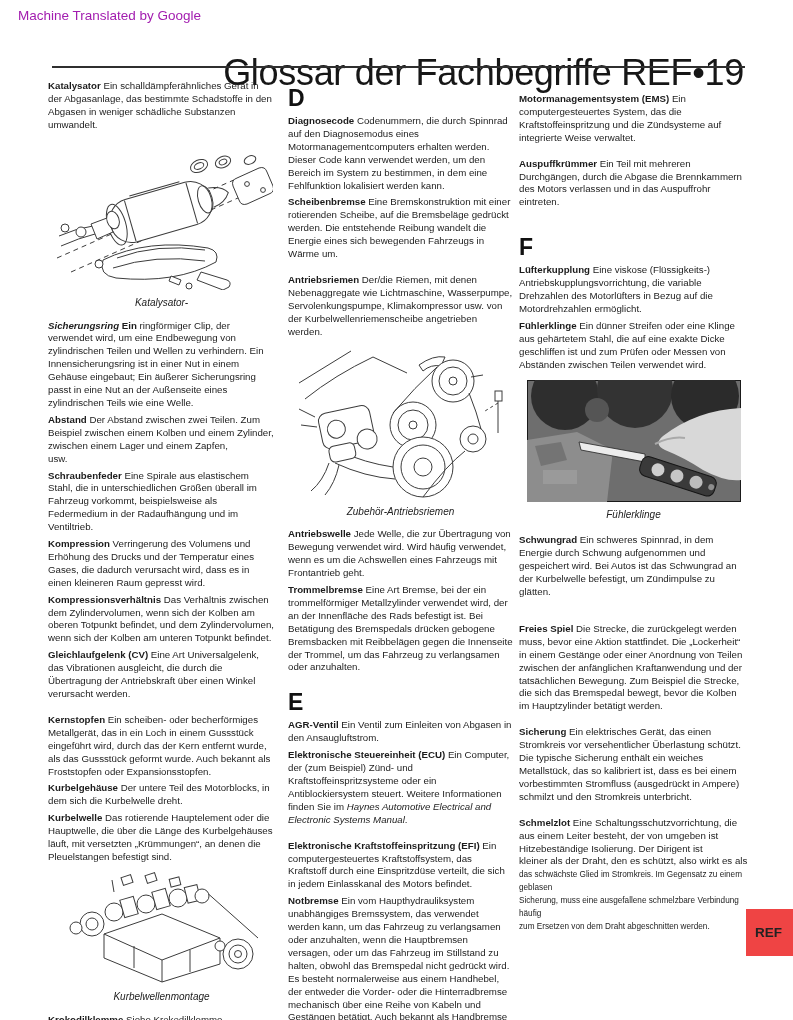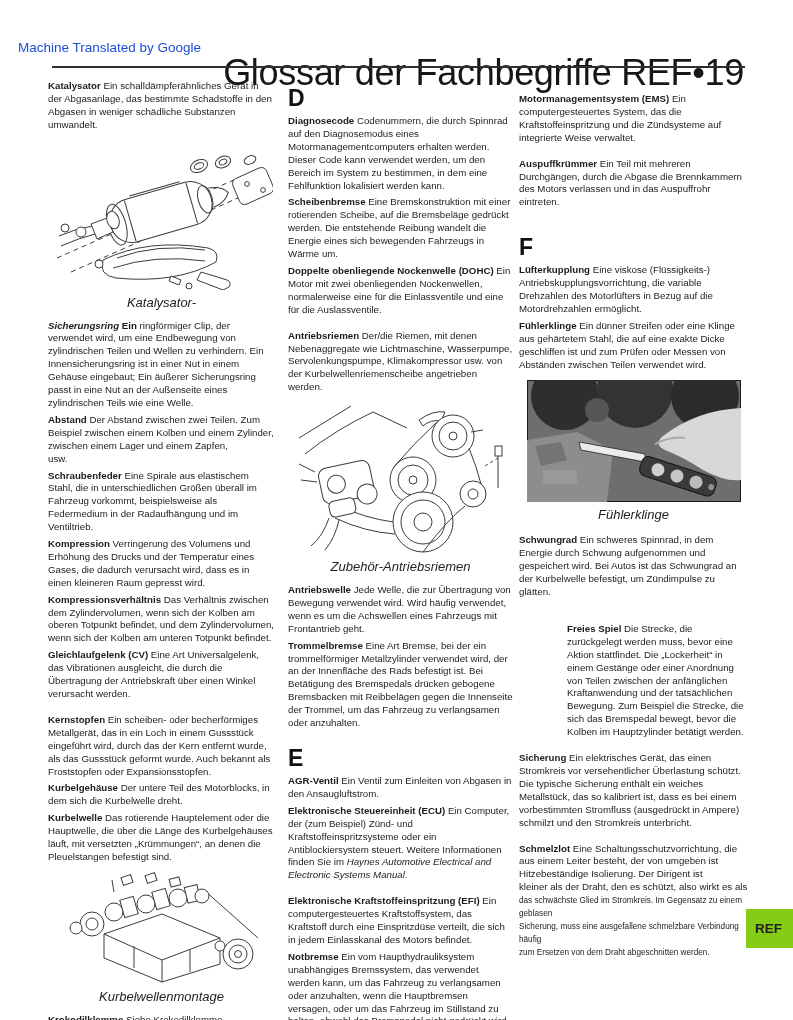--- a/index.html
+++ b/index.html
@@ -1,42 +1,42 @@
 <!DOCTYPE html>
 <html><head>
 <meta charset="utf-8">
 <style>
   html,body{margin:0;padding:0;}
   body{
     width:793px;height:1020px;position:relative;background:#ffffff;
     font-family:"Liberation Sans",sans-serif;color:#1c1c1c;overflow:hidden;
   }
-  .watermark{position:absolute;left:18px;top:8px;font-size:13.5px;color:#1d4ed8;margin-top:32px;}
+  .watermark{position:absolute;left:18px;top:8px;font-size:13.5px;color:#a21caf;}
   .page-title{position:absolute;right:49px;top:28px;font-size:36px;font-weight:400;color:#161616;letter-spacing:-0.3px;}
   .head-rule{position:absolute;left:52px;right:48px;top:66px;border-top:2.5px solid #2f2f2f;height:0;}
   .col{position:absolute;top:80px;font-size:9.7px;line-height:12.9px;}
   #col-0{left:48px;width:227px;}
   #col-1{left:288px;width:225px;}
   #col-2{left:519px;width:229px;}
   .entry{margin:0 0 4px 0;white-space:pre-wrap;}
   .term{font-weight:700;}
   .term.italic{font-weight:700;font-style:italic;}
   .run-b{font-weight:700;}
   .run-i{font-style:italic;}
   .run-sm{font-size:8.2px;line-height:10.8px;}
   .gap-md{margin-top:13px;}
-  .gap-lg{margin-top:24px;margin-left:48px;}
+  .gap-lg{margin-top:24px;}
   .section-heading{font-size:23px;font-weight:700;line-height:24px;margin:6px 0 5px 0;color:#111;}
   .section-heading.gap-md{margin-top:16px;}
   .section-heading.gap-lg{margin-top:26px;}
   figure.fig{margin:8px 0 10px 0;text-align:center;}
   figure.fig svg{display:block;margin:0 auto;}
-  figure.fig figcaption{font-style:italic;font-size:13px;margin-top:7px;color:#222;text-align:center;}
+  figure.fig figcaption{font-style:italic;font-size:10px;margin-top:7px;color:#222;text-align:center;}
   .ref-badge{
-    position:absolute;right:0;top:909px;width:47px;height:39px;background:#84cc16;
+    position:absolute;right:0;top:909px;width:47px;height:47px;background:#ef4444;
     font-weight:700;font-size:13.5px;color:#222;display:flex;align-items:center;
     padding-left:9px;box-sizing:border-box;
   }
   .lineart{stroke:#3c3c3c;fill:none;stroke-width:1;}
   .lineart-f{stroke:#3c3c3c;fill:#ffffff;stroke-width:1;}
 </style>
 </head>
 <body>
 
 <div class="watermark">Machine Translated by Google</div>
@@ -133,21 +133,20 @@
     <circle class="lineart-f" cx="158" cy="74" r="5"></circle>
   </svg>
 <figcaption>Kurbelwellenmontage</figcaption>
     </figure>
     <p class="entry"><span class="term">Krokodilklemme </span><span class="run-n">Siehe Krokodilklemme</span></p>
   </div>
 <div class="col" id="col-1">
     <div class="section-heading">D</div>
     <p class="entry"><span class="term">Diagnosecode </span><span class="run-n">Codenummern, die durch Spinnrad auf den Diagnosemodus eines Motormanagementcomputers erhalten werden. Dieser Code kann verwendet werden, um den Bereich im System zu bestimmen, in dem eine Fehlfunktion lokalisiert werden kann.</span></p>
     <p class="entry"><span class="term">Scheibenbremse </span><span class="run-n">Eine Bremskonstruktion mit einer rotierenden Scheibe, auf die Bremsbeläge gedrückt werden. Die entstehende Reibung wandelt die Energie eines sich bewegenden Fahrzeugs in Wärme um.</span></p>
-    <p class="entry"><span class="term">Doppelte obenliegende Nockenwelle (DOHC) </span><span class="run-n">Ein Motor mit zwei obenliegenden Nockenwellen, normalerweise eine für die Einlassventile und eine für die Auslassventile.</span></p>
     <p class="entry gap-md"><span class="term">Antriebsriemen </span><span class="run-n">Der/die Riemen, mit denen Nebenaggregate wie Lichtmaschine, Wasserpumpe, Servolenkungspumpe, Klimakompressor usw. von der Kurbelwellenriemenscheibe angetrieben werden.</span></p>
     <figure class="fig">
   <svg width="212" height="152" viewBox="0 0 212 152">
 
     <path class="lineart" d="M4,36 L56,4"></path>
     <path class="lineart" d="M10,52 Q40,28 78,10"></path>
     <path class="lineart" d="M78,10 L112,26"></path>
 
     <path class="lineart-f" d="M124,18 q14,-10 26,-8 l-4,9 q-10,-2 -18,5 z"></path>
 

